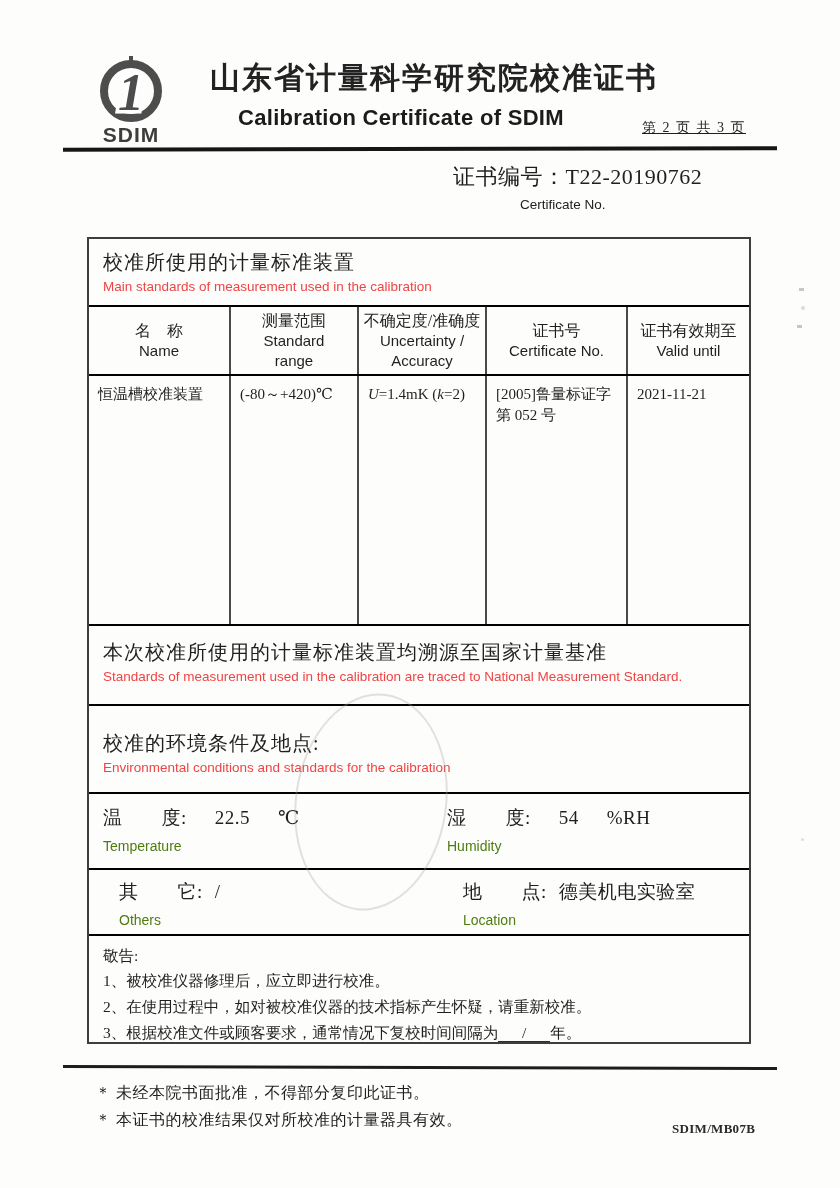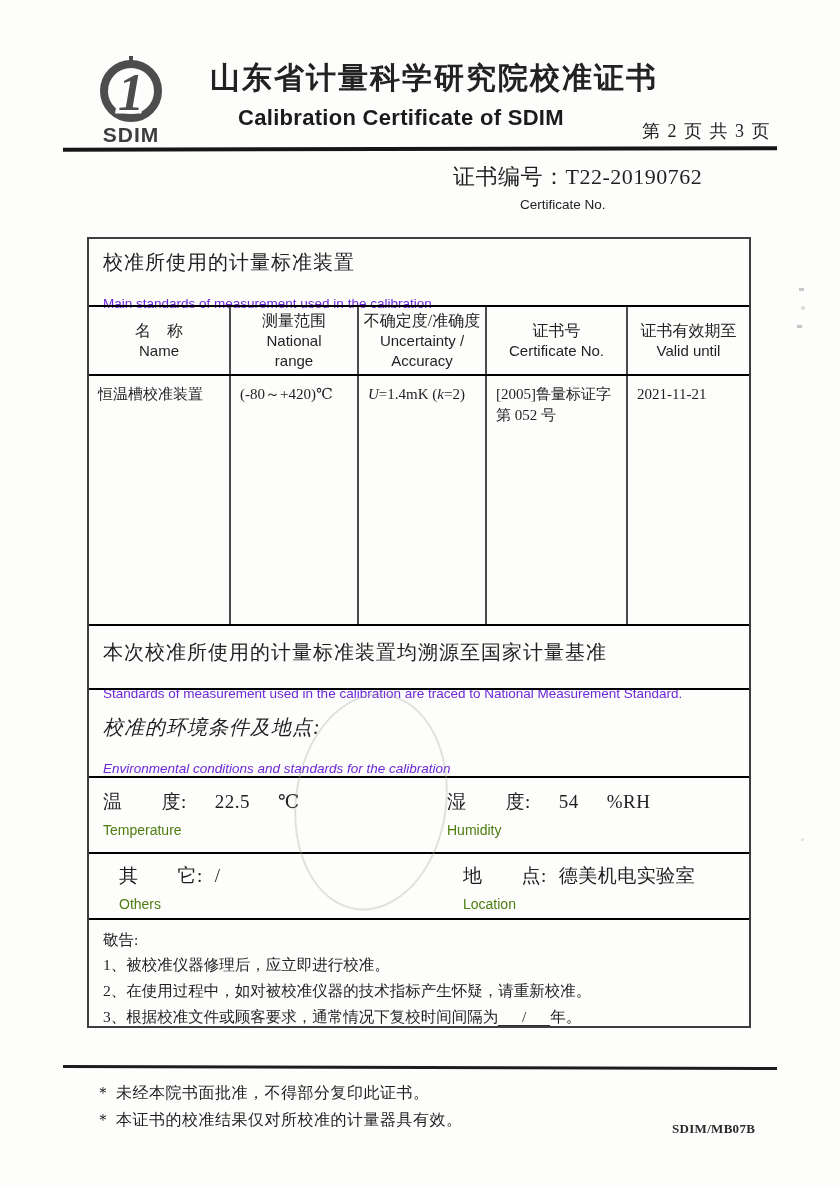--- a/index.html
+++ b/index.html
@@ -12,41 +12,41 @@
   .abs { position:absolute; }
 
   
   .logo { left:86px; top:53px; width:90px; text-align:center; }
   .logo svg { display:block; margin:0 auto; }
   .logo-text { font-family:"Liberation Sans","DejaVu Sans",sans-serif; font-weight:bold;
                font-size:21px; letter-spacing:1px; color:#3d3d3d; margin-top:-4px; }
   .title-cn { left:210px; top:58px; font-size:30px; font-weight:700; letter-spacing:2px; color:#222; white-space:nowrap; }
   .title-en { left:238px; top:105px; font-family:"Liberation Sans","DejaVu Sans",sans-serif;
               font-weight:bold; font-size:22px; letter-spacing:.3px; color:#1b1b1b; white-space:nowrap; }
-  .page-info { left:642px; top:119px; font-size:18px; letter-spacing:1.5px; white-space:nowrap; }
+  .page-info { left:642px; top:119px; font-size:14px; letter-spacing:1.5px; white-space:nowrap;text-decoration:underline; }
   .rule-top { left:63px; top:147px; width:714px; height:4px; background:#161616; transform:rotate(-.12deg); }
   .cert-line { left:453px; top:162px; font-size:22px; letter-spacing:.5px; white-space:nowrap; }
   .cert-line .num { font-family:"Liberation Serif",serif; }
   .cert-en { left:520px; top:197px; font-family:"Liberation Sans","DejaVu Sans",sans-serif; font-size:13.5px; color:#222; }
 
   
   .maintable { left:87px; top:237px; width:664px; border:2px solid #3e3e3e; }
   .trow { border-top:2px solid #000000; position:relative; }
   .trow:first-child { border-top:none; }
   .row-sec1   { height:66px;  padding:10px 14px 0; }
   .row-head   { height:69px;  display:grid; grid-template-columns:140px 128px 128px 141px 1fr; }
   .row-data   { height:250px; display:grid; grid-template-columns:140px 128px 128px 141px 1fr; }
-  .row-trace  { height:64px;  padding:13px 14px 0; }
-  .row-env    { height:88px;  padding:24px 14px 0;font-style:italic; }
+  .row-trace  { height:80px;  padding:13px 14px 0; }
+  .row-env    { height:88px;  padding:24px 14px 0; }
   .row-cond   { height:76px;  display:grid; grid-template-columns:344px 1fr; padding:11px 0 0 14px; }
   .row-other  { height:66px;  display:grid; grid-template-columns:344px 1fr; padding:9px 0 0 30px; }
   .row-notice { height:108px; padding:7px 14px 0; }
 
   .sec-cn { font-size:20px; letter-spacing:1px; }
-  .sec-en { font-family:"Liberation Sans","DejaVu Sans",sans-serif; font-size:13.5px; margin-top:20px; color:#6d28d9; }
+  .sec-en { font-family:"Liberation Sans","DejaVu Sans",sans-serif; font-size:13.5px; margin-top:3px; color:#ef4444; }
 
   .hcell, .dcell { border-left:2px solid #4a4a4a; }
   .hcell:first-child, .dcell:first-child { border-left:none; }
   .hcell { display:flex; flex-direction:column; align-items:center; justify-content:center;
            text-align:center; font-size:16px; line-height:19px; padding:2px 2px; }
   .hcell .en { font-family:"Liberation Sans","DejaVu Sans",sans-serif; font-size:15px; line-height:18px; margin-top:2px; }
   .dcell { padding:8px 6px 0 9px; font-size:15px; line-height:21px; }
   .ital { font-style:italic; }
 
   .cond-label { font-size:19px; letter-spacing:.5px; }
@@ -107,21 +107,21 @@
       <div class="sec-en">Main standards of measurement used in the calibration</div>
     </div>
 
     <div class="trow row-head">
       <div class="hcell">
         <span>名　称</span>
         <span class="en">Name</span>
       </div>
       <div class="hcell">
         <span>测量范围</span>
-        <span class="en">National</span>
+        <span class="en">Standard</span>
         <span class="en">range</span>
       </div>
       <div class="hcell">
         <span>不确定度/准确度</span>
         <span class="en">Uncertainty /</span>
         <span class="en">Accuracy</span>
       </div>
       <div class="hcell">
         <span>证书号</span>
         <span class="en">Certificate No.</span>

